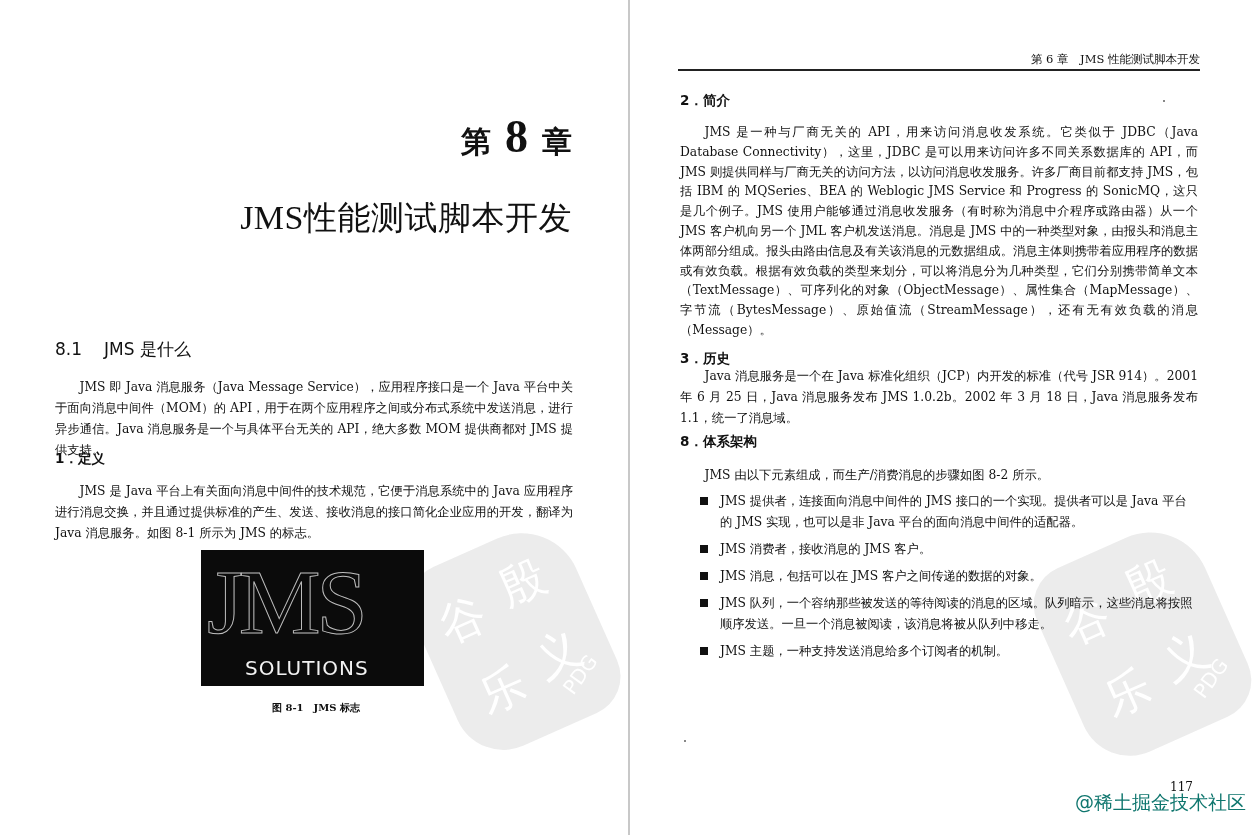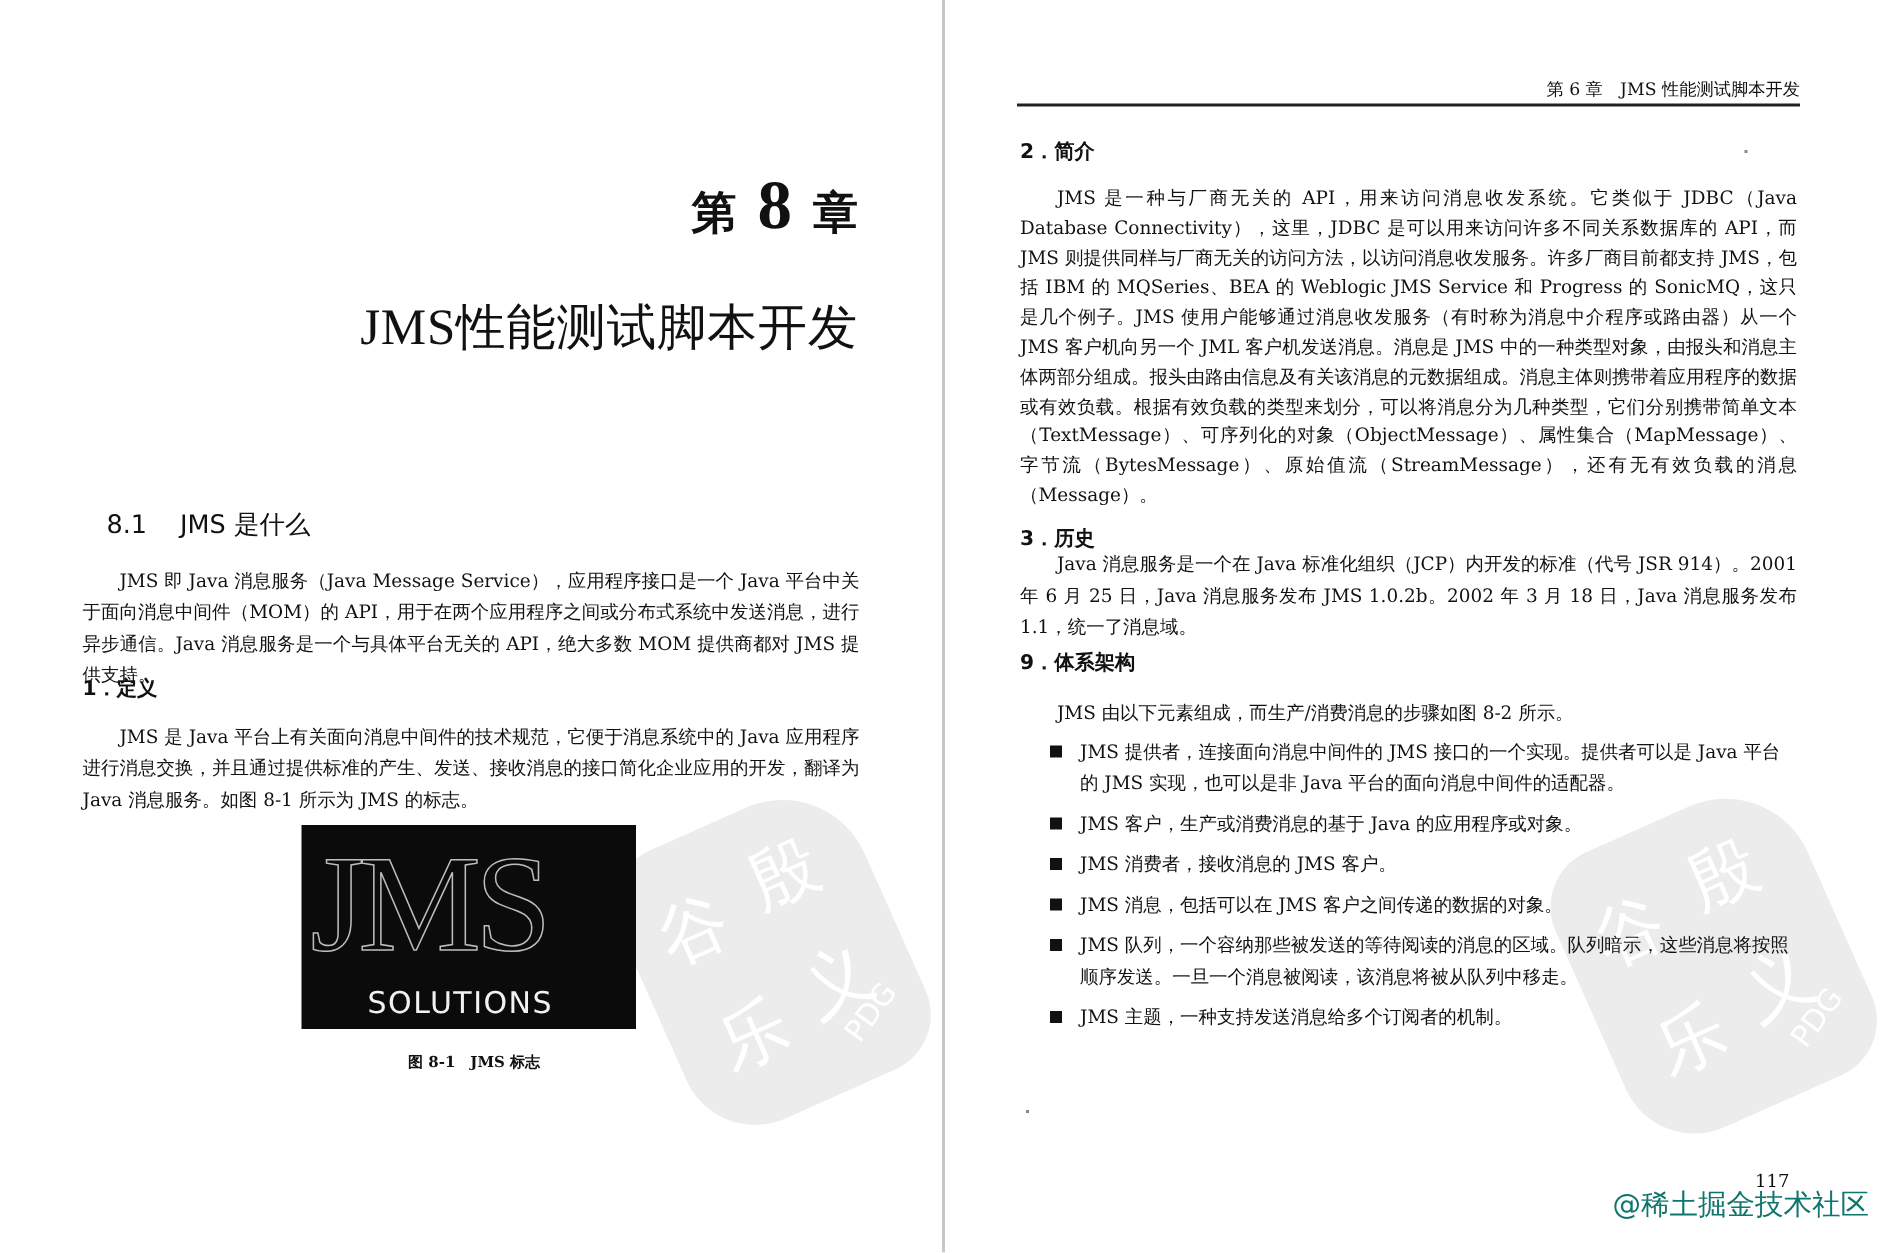--- a/index.html
+++ b/index.html
@@ -7,21 +7,21 @@
        font-family:"DejaVu Serif","Liberation Serif",serif;color:#111;}
   .page{position:absolute;top:0;height:835px;background:#fff;}
   .left{left:0;width:628px;}
   .divider{position:absolute;left:628px;top:0;width:2px;height:835px;background:#c8c8c8;}
   .right{left:630px;width:630px;}
   .chap-num{position:absolute;right:56px;top:110px;font-size:30px;font-weight:bold;display:flex;align-items:baseline;gap:14px;}
   .chap-num .big{font-size:46px;font-family:"Liberation Serif",serif;}
   .chap-title{position:absolute;right:56px;top:196px;font-size:33px;font-family:"DejaVu Sans","Liberation Sans",sans-serif;letter-spacing:0.5px;}
   .chap-title .en{font-family:"Liberation Serif",serif;font-size:34px;}
   .sec-title{position:absolute;left:55px;top:338px;font-size:17px;font-family:"DejaVu Sans",sans-serif;}
-  .sec-title .num{margin-right:22px;margin-left:16px;}
+  .sec-title .num{margin-right:22px;}
   .para{position:absolute;font-size:12.3px;line-height:21px;text-align:justify;text-indent:2em;}
   .sub{position:absolute;font-size:13.5px;font-weight:bold;font-family:"DejaVu Sans",sans-serif;}
   .logo{position:absolute;left:201px;top:550px;width:223px;height:136px;background:#0b0b0b;}
   .logo .jms{position:absolute;left:6px;top:6px;font-size:92px;line-height:92px;font-family:"Liberation Serif",serif;color:transparent;-webkit-text-stroke:1px #bdbdbd;letter-spacing:-4px;}
   .logo .sol{position:absolute;left:44px;top:106px;font-size:20px;font-family:"DejaVu Sans",sans-serif;font-weight:normal;color:#f2f2f2;letter-spacing:1px;}
   .caption{position:absolute;left:272px;top:701px;font-size:10px;font-weight:bold;}
   .stamp{position:absolute;background:#e9e9e9;border-radius:40px 60px 40px 50px;transform:rotate(-24deg);opacity:0.85;}
   .stamp .pdg{position:absolute;right:18px;bottom:30px;color:#fff;font-size:20px;font-family:"DejaVu Sans",sans-serif;transform:rotate(-30deg);}
   .stamp .glyph{position:absolute;color:#fff;font-size:46px;font-family:"DejaVu Serif",serif;}
   .run-head{position:absolute;right:60px;top:52px;font-size:11.5px;}
@@ -84,26 +84,25 @@
 
 <div class="run-head">第 6 章　JMS 性能测试脚本开发</div>
 <div class="head-rule"></div>
 
 <div class="sub" style="left:680px;top:92px;">2．简介</div>
 <div class="para" style="left:680px;top:123px;width:518px;line-height:19.8px;">JMS 是一种与厂商无关的 API，用来访问消息收发系统。它类似于 JDBC（Java Database Connectivity），这里，JDBC 是可以用来访问许多不同关系数据库的 API，而 JMS 则提供同样与厂商无关的访问方法，以访问消息收发服务。许多厂商目前都支持 JMS，包括 IBM 的 MQSeries、BEA 的 Weblogic JMS Service 和 Progress 的 SonicMQ，这只是几个例子。JMS 使用户能够通过消息收发服务（有时称为消息中介程序或路由器）从一个 JMS 客户机向另一个 JML 客户机发送消息。消息是 JMS 中的一种类型对象，由报头和消息主体两部分组成。报头由路由信息及有关该消息的元数据组成。消息主体则携带着应用程序的数据或有效负载。根据有效负载的类型来划分，可以将消息分为几种类型，它们分别携带简单文本（TextMessage）、可序列化的对象（ObjectMessage）、属性集合（MapMessage）、字节流（BytesMessage）、原始值流（StreamMessage），还有无有效负载的消息（Message）。</div>
 
 <div class="sub" style="left:680px;top:331px;margin-top:19px;">3．历史</div>
 <div class="para" style="left:680px;top:366px;width:518px;">Java 消息服务是一个在 Java 标准化组织（JCP）内开发的标准（代号 JSR 914）。2001 年 6 月 25 日，Java 消息服务发布 JMS 1.0.2b。2002 年 3 月 18 日，Java 消息服务发布 1.1，统一了消息域。</div>
 
-<div class="sub" style="left:680px;top:433px;">9．体系架构</div>
+<div class="sub" style="left:680px;top:433px;">8．体系架构</div>
 <div class="para" style="left:680px;top:465px;width:518px;">JMS 由以下元素组成，而生产/消费消息的步骤如图 8-2 所示。</div>
 
 <ul class="bullets">
   <li>JMS 提供者，连接面向消息中间件的 JMS 接口的一个实现。提供者可以是 Java 平台的 JMS 实现，也可以是非 Java 平台的面向消息中间件的适配器。</li>
-  <li>JMS 客户，生产或消费消息的基于 Java 的应用程序或对象。</li>
   <li>JMS 消费者，接收消息的 JMS 客户。</li>
   <li>JMS 消息，包括可以在 JMS 客户之间传递的数据的对象。</li>
   <li>JMS 队列，一个容纳那些被发送的等待阅读的消息的区域。队列暗示，这些消息将按照顺序发送。一旦一个消息被阅读，该消息将被从队列中移走。</li>
   <li>JMS 主题，一种支持发送消息给多个订阅者的机制。</li>
 </ul>
 
 <div class="dot" style="left:684px;top:740px;"></div>
 <div class="dot" style="left:1163px;top:100px;"></div>
 
 <div class="page-num">117</div>

